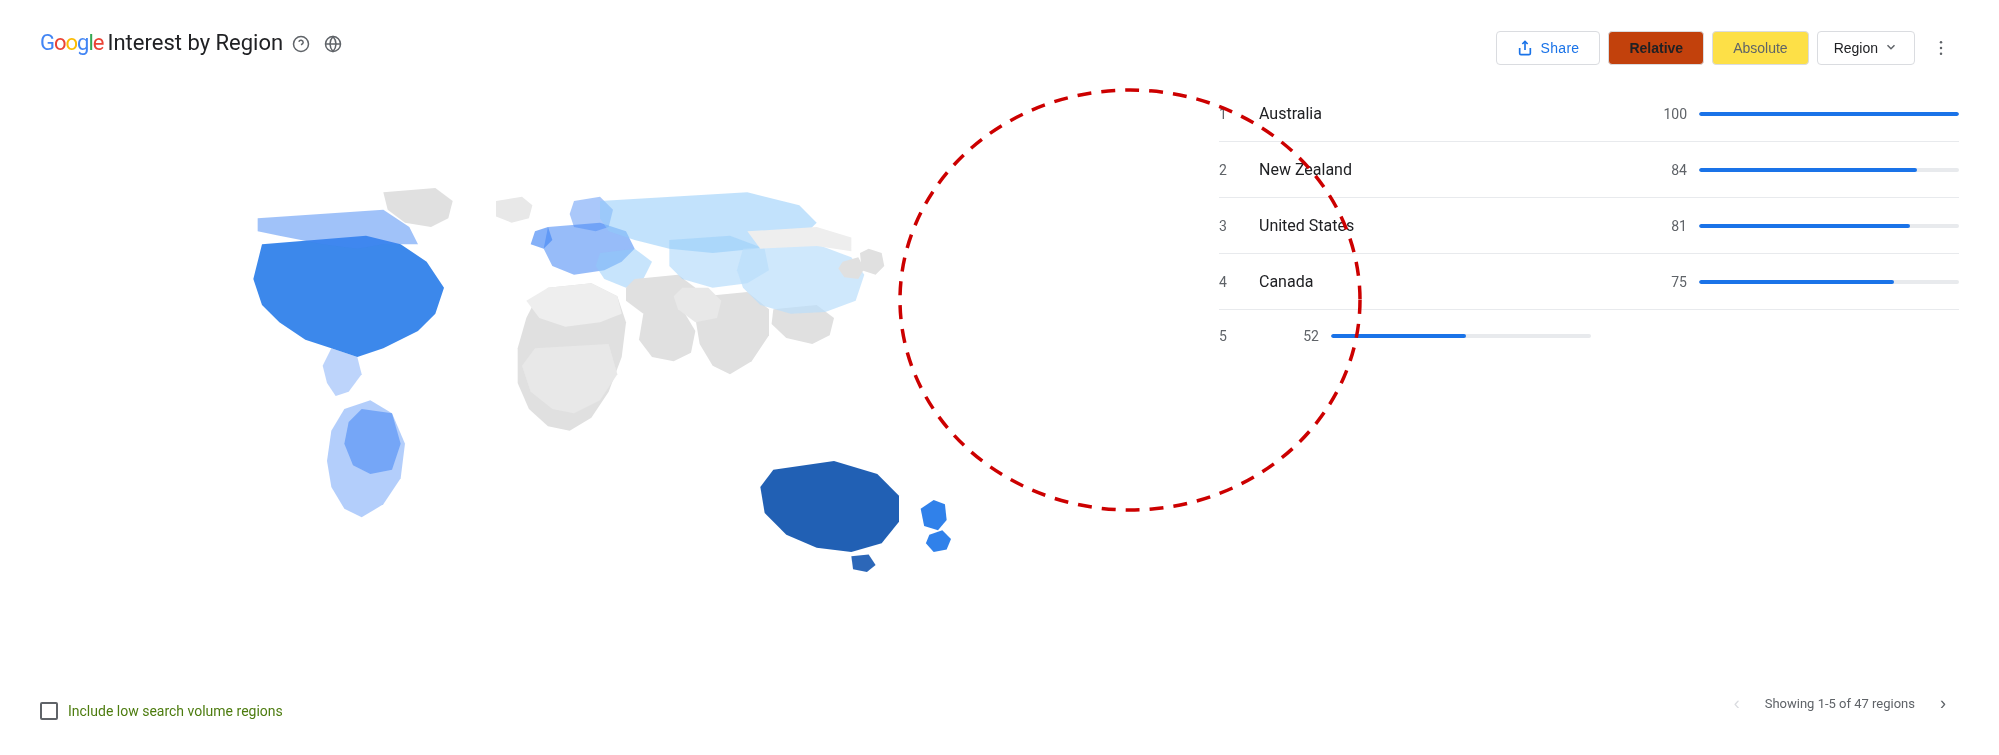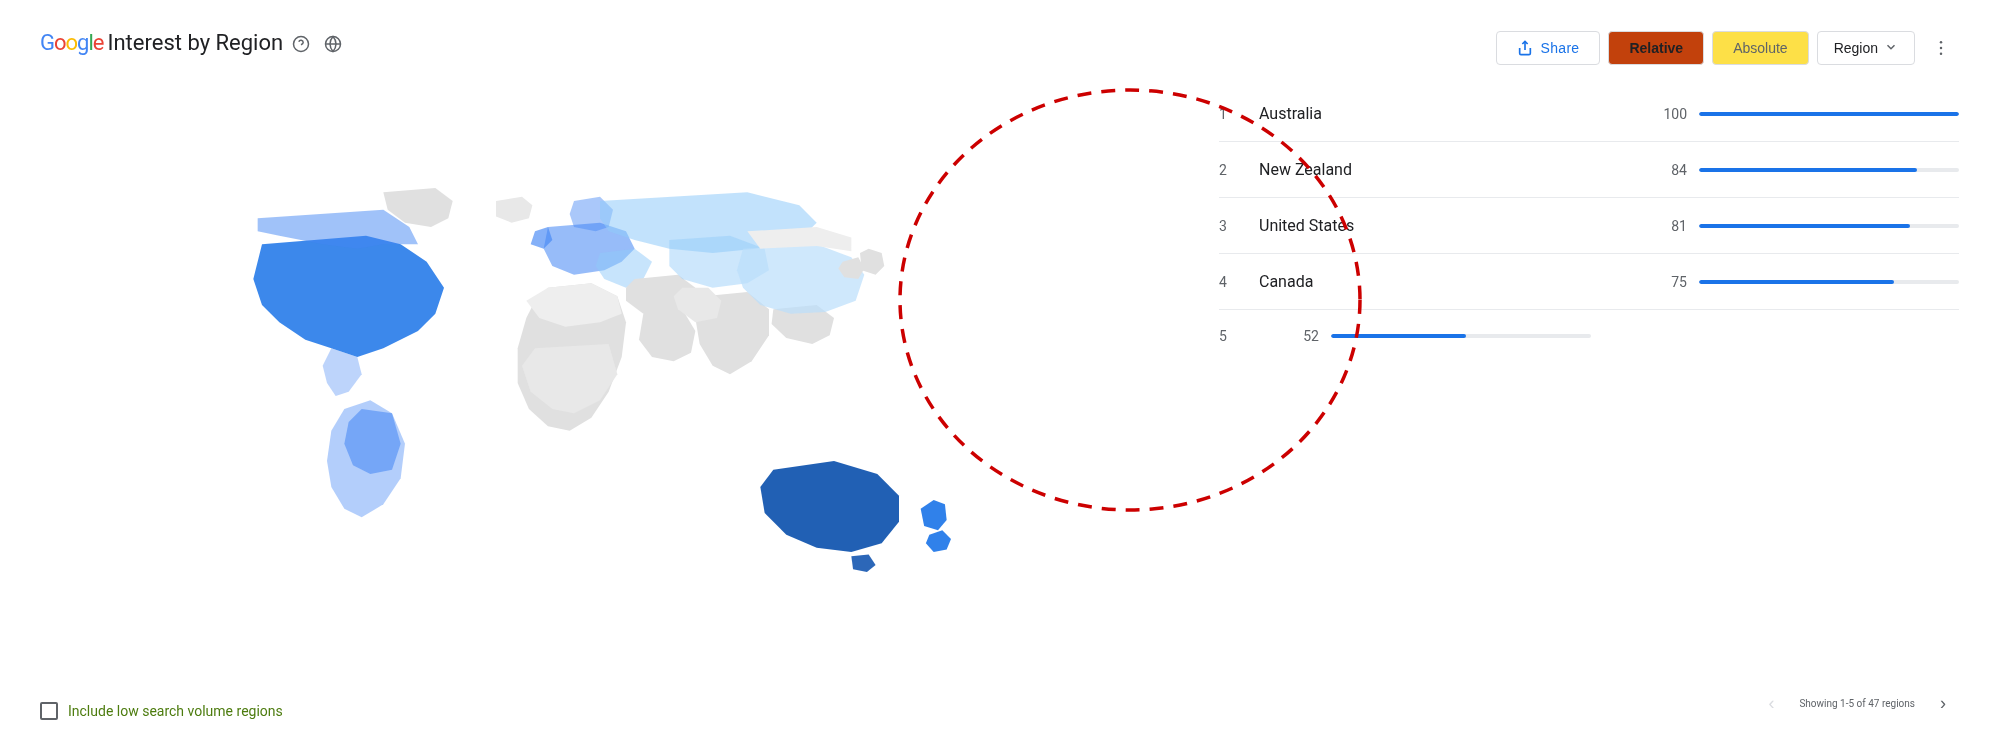--- a/index.html
+++ b/index.html
@@ -238,21 +238,21 @@
     
     .pagination {
       display: flex;
       align-items: center;
       justify-content: flex-end;
       padding: 16px 0;
       gap: 12px;
     }
 
     .pagination-text {
-      font-size: 10px;
+      font-size: 13px;
       color: #5f6368;
     }
 
     .page-btn {
       width: 32px;
       height: 32px;
       border: none;
       background: none;
       cursor: pointer;
       border-radius: 50%;

